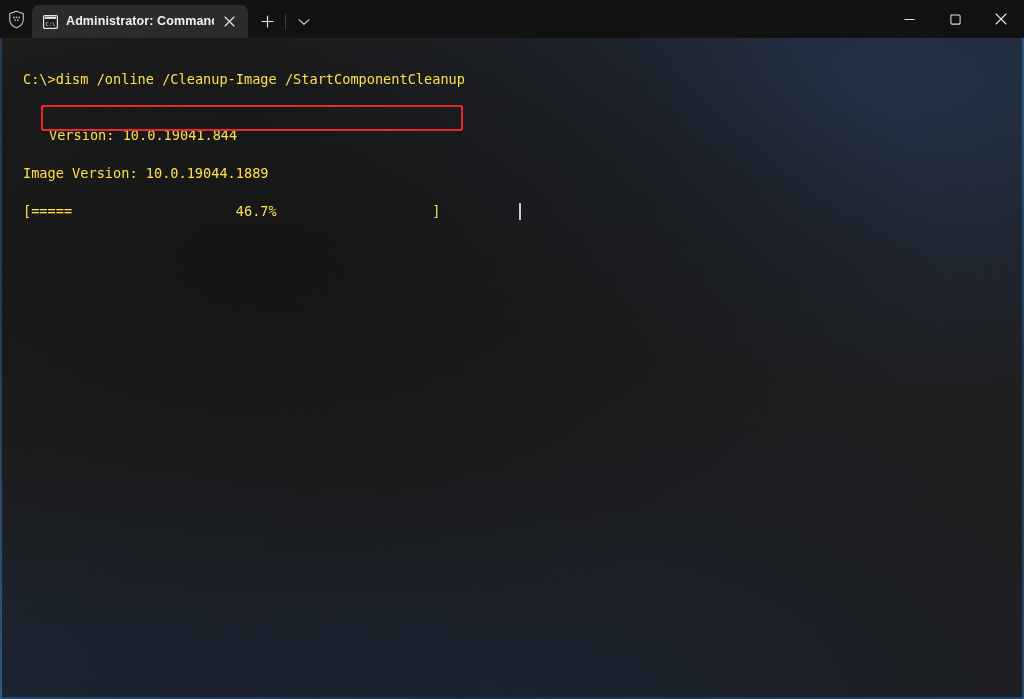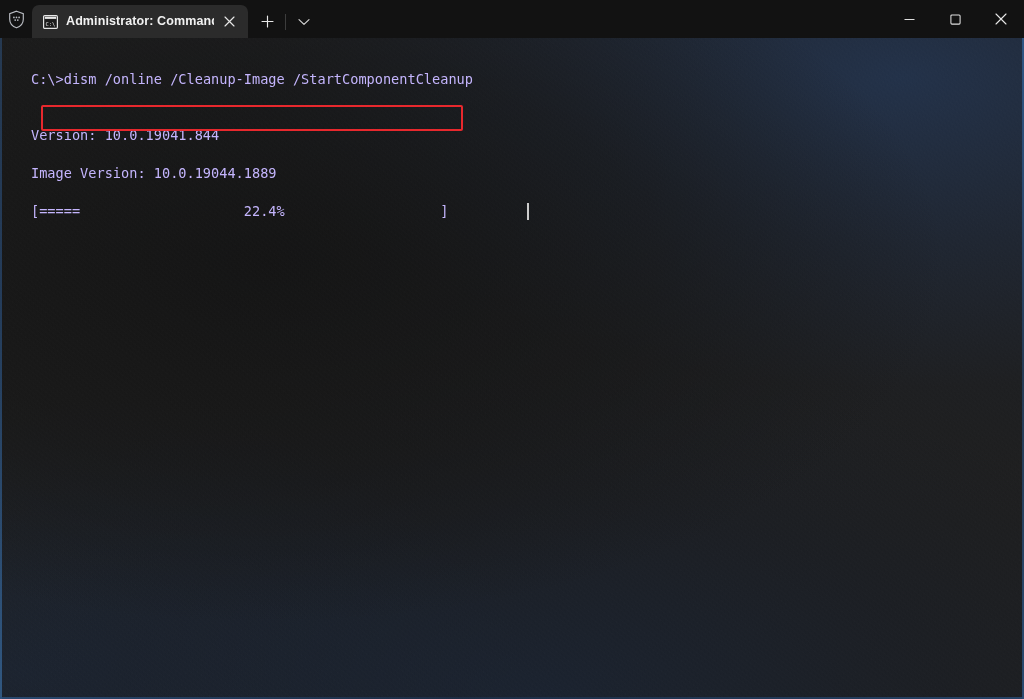--- a/index.html
+++ b/index.html
@@ -178,39 +178,39 @@
     pointer-events:none; z-index: 4;
   }
   #edge-bottom {
     position:absolute; left:0; bottom:0; width:1024px; height:2px;
     background: linear-gradient(90deg, rgba(44,82,128,.8) 0%, rgba(30,52,84,.55) 45%, rgba(40,76,120,.8) 100%);
     pointer-events:none; z-index: 4;
   }
 
   #screen {
     position: absolute;
-    left: 16px; top: 0;
+    left: 8px; top: 0;
     width: 996px; height: 661px;
     z-index: 3;
     font-family: "DejaVu Sans Mono", "Liberation Mono", monospace;
     font-size: 13.6px;
     line-height: 19px;
-    color: #c4b5fd;
+    color: #fde047;
     white-space: pre;
   }
   .row {
     position: absolute;
     left: 15px;
     height: 19px;
     line-height: 19px;
     white-space: pre;
   }
   #row-prompt   { top: 32px; }
   #row-tool     { top: 69px; }
-  #row-version  { top: 88px; }
+  #row-version  { top: 88px; margin-left: 26px; }
   #row-imgver   { top: 126px; }
   #row-progress { top: 164px; }
 
   #cmd-highlight {
     position: absolute;
     left: 41px;
     top: 67px;
     width: 422px;
     height: 26px;
     border: 2px solid #e8282d;
@@ -309,20 +309,20 @@
     <div id="edge-left"></div>
     <div id="edge-right"></div>
     <div id="edge-bottom"></div>
 
     <div id="screen">
 
       <div class="row" id="row-prompt"><span>C:\&gt;</span><span>dism /online /Cleanup-Image /StartComponentCleanup</span></div>
 
       <div class="row" id="row-version">Version: 10.0.19041.844</div>
       <div class="row" id="row-imgver">Image Version: 10.0.19044.1889</div>
-      <div class="row" id="row-progress">[=====                    22.4%                   ]</div>
+      <div class="row" id="row-progress">[=====                    46.7%                   ]</div>
 
       <div id="cursor"></div>
     </div>
 
     <div id="cmd-highlight"></div>
   </div>
 </div>
 
 </body></html>

